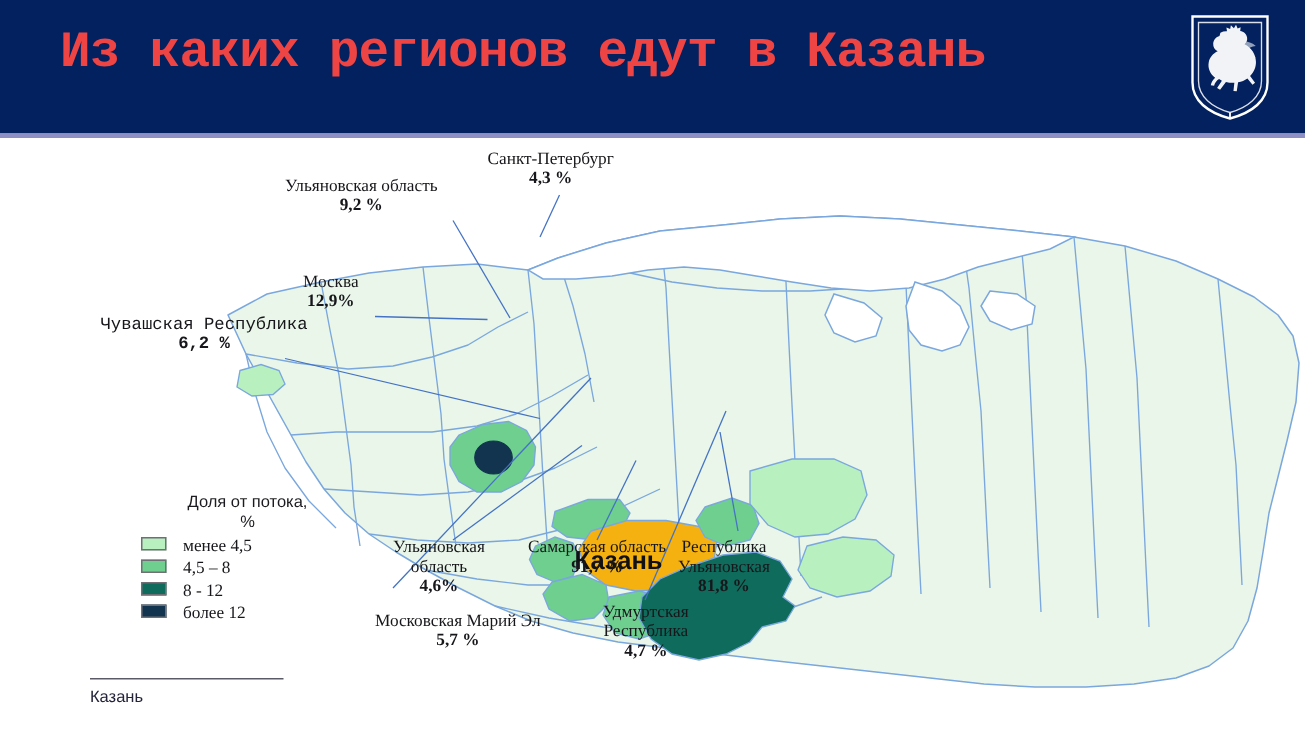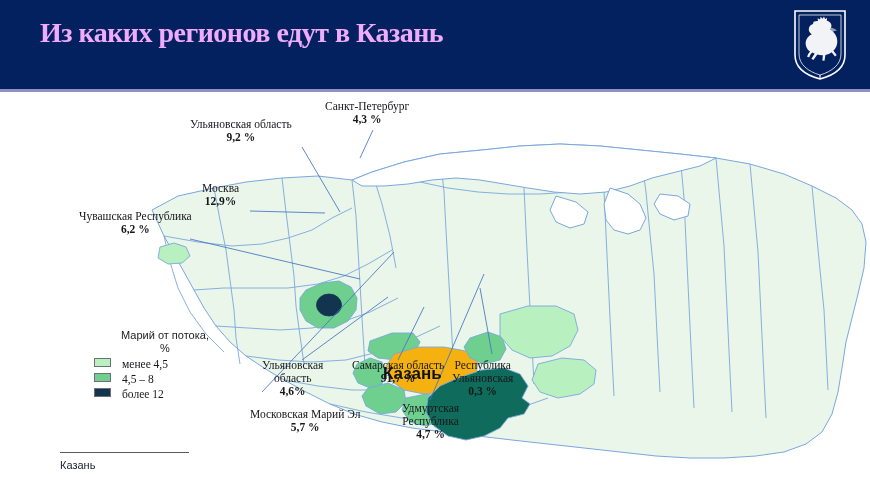--- a/index.html
+++ b/index.html
@@ -16,25 +16,25 @@
   .header{
     position:absolute;left:0;top:0;width:870px;height:89px;
     background:#03215e;
   }
   .header-underline{
     position:absolute;left:0;top:89px;width:870px;height:3px;
     background:#8e8fc4;
   }
   .header-title{
     position:absolute;left:40px;top:17px;
-    font-family:Liberation Serif, serif;
+    font-family:Liberation Mono, monospace;
     font-weight:bold;
-    font-size:28px;
+    font-size:34px;
     letter-spacing:-0.5px;
-    color:#f0abfc;
+    color:#ef4444;
     white-space:nowrap;
   }
   .emblem{
     position:absolute;left:791px;top:9px;width:58px;height:72px;
   }
 
   
   .map-stage{
     position:absolute;left:0;top:92px;width:870px;height:397px;
     background:#ffffff;
@@ -250,70 +250,74 @@
     <div class="callout" style="left:190px;top:26px;">
       <span class="nm">Ульяновская область</span>
       <span class="val">9,2 %</span>
     </div>
 
     <div class="callout" style="left:202px;top:90px;">
       <span class="nm">Москва</span>
       <span class="val">12,9%</span>
     </div>
 
-    <div class="callout" style="left:79px;top:118px;">
+    <div class="callout" style="left:67px;top:118px;font-family:Liberation Mono, monospace;">
       <span class="nm">Чувашская Республика</span>
       <span class="val">6,2 %</span>
     </div>
 
     <div class="callout" style="left:262px;top:267px;">
       <span class="nm">Ульяновская</span>
       <span class="nm">область</span>
       <span class="val">4,6%</span>
     </div>
 
     <div class="callout" style="left:352px;top:267px;">
       <span class="nm">Самарская область</span>
       <span class="val">91,7 %</span>
     </div>
 
     <div class="callout" style="left:452px;top:267px;">
       <span class="nm">Республика</span>
       <span class="nm">Ульяновская</span>
-      <span class="val">0,3 %</span>
+      <span class="val">81,8 %</span>
     </div>
 
     <div class="callout" style="left:250px;top:316px;">
       <span class="nm">Московская Марий Эл</span>
       <span class="val">5,7 %</span>
     </div>
 
     <div class="callout" style="left:402px;top:310px;">
       <span class="nm">Удмуртская</span>
       <span class="nm">Республика</span>
       <span class="val">4,7 %</span>
     </div>
 
   </div>
 
   <div class="legend">
     <div class="legend-title">
-      <div>Марий от потока,</div>
+      <div>Доля от потока,</div>
       <div>%</div>
     </div>
     <div class="legend-rows">
       <div class="legend-row">
         <span class="sw" style="background:#b9f0c0"></span>
         <span class="legend-label">менее 4,5</span>
       </div>
       <div class="legend-row">
         <span class="sw" style="background:#6ecf8f"></span>
         <span class="legend-label">4,5 – 8</span>
       </div>
       <div class="legend-row">
+        <span class="sw" style="background:#0f6b5c"></span>
+        <span class="legend-label">8 - 12</span>
+      </div>
+      <div class="legend-row">
         <span class="sw" style="background:#13344f"></span>
         <span class="legend-label">более 12</span>
       </div>
     </div>
   </div>
 
   <div class="footer-rule"></div>
   <div class="footer-text">Казань</div>
 
 </div>

